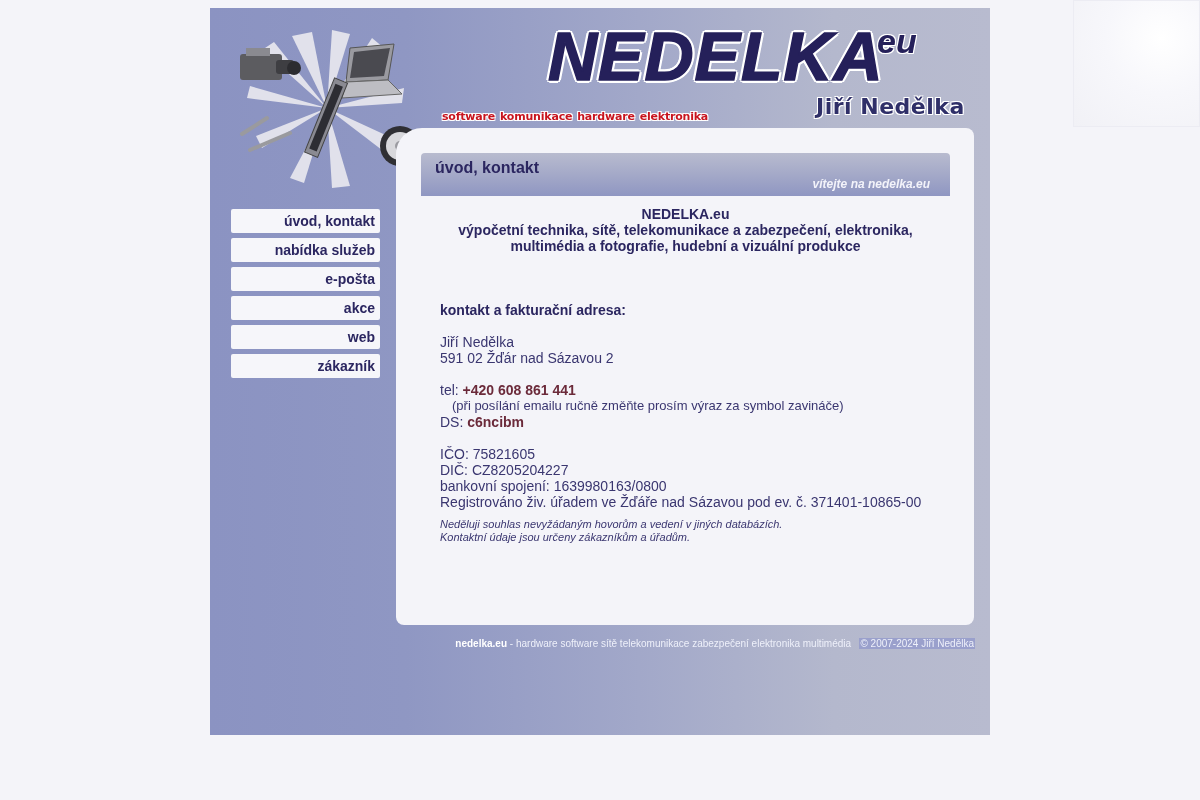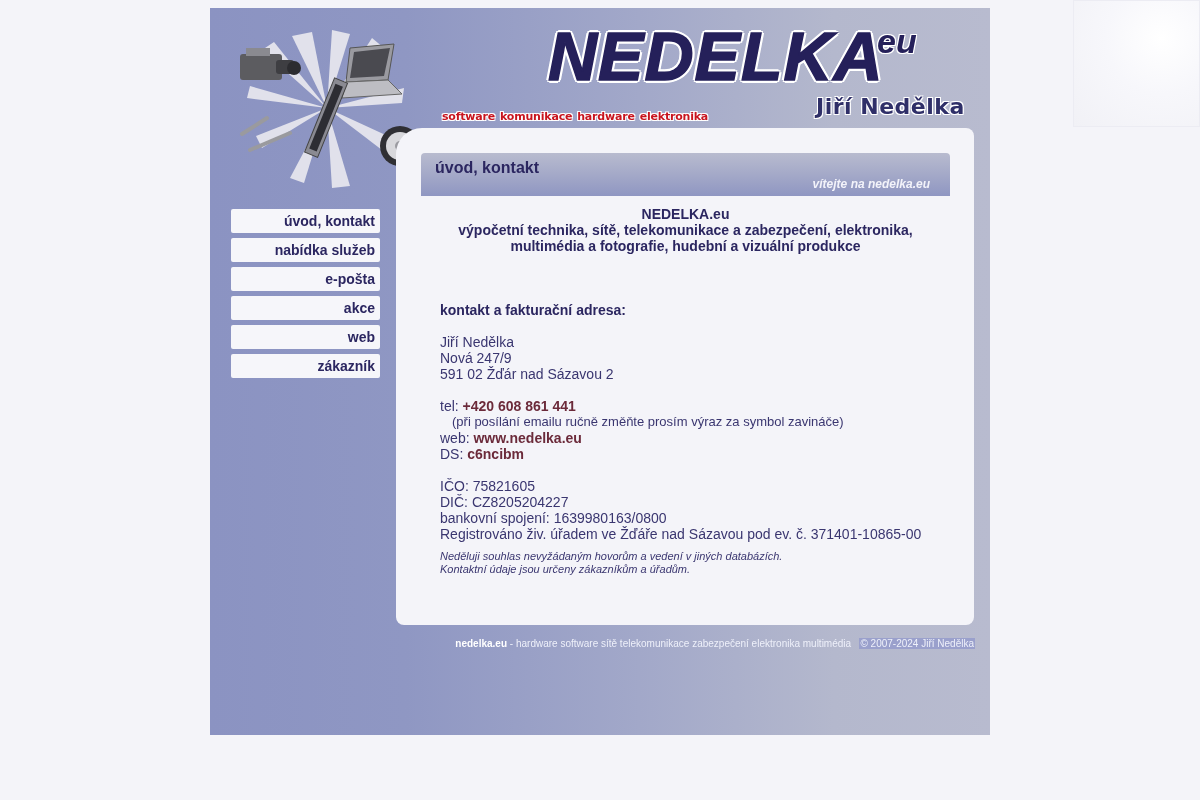--- a/index.html
+++ b/index.html
@@ -185,30 +185,26 @@
     <div id="intro">
       <div>NEDELKA.eu</div>
       <div>výpočetní technika, sítě, telekomunikace a zabezpečení, elektronika,</div>
       <div>multimédia a fotografie, hudební a vizuální produkce</div>
     </div>
 
     <div id="contact">
       <div class="heading">kontakt a fakturační adresa:</div>
       <div class="gap"></div>
       <div>Jiří Nedělka</div>
-      <div>Nová 247/9</div>
       <div>591 02 Žďár nad Sázavou 2</div>
       <div class="gap"></div>
       <div>
         <span>tel: </span><span class="val">+420 608 861 441</span>
       </div>
       <div class="note">(při posílání emailu ručně změňte prosím výraz za symbol zavináče)</div>
-      <div>
-        <span>web: </span><span class="val">www.nedelka.eu</span>
-      </div>
       <div>
         <span>DS: </span><span class="val">c6ncibm</span>
       </div>
       <div class="gap"></div>
       <div>IČO: 75821605</div>
       <div>DIČ: CZ8205204227</div>
       <div>bankovní spojení: 1639980163/0800</div>
       <div>Registrováno živ. úřadem ve Žďáře nad Sázavou pod ev. č. 371401-10865-00</div>
       <div class="gap-sm"></div>
       <div class="disclaimer">Neděluji souhlas nevyžádaným hovorům a vedení v jiných databázích.</div>

